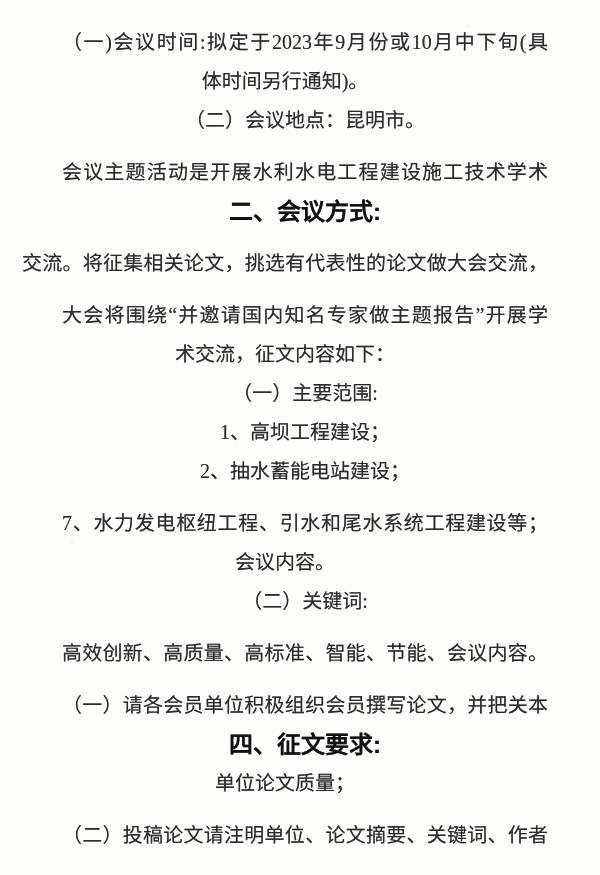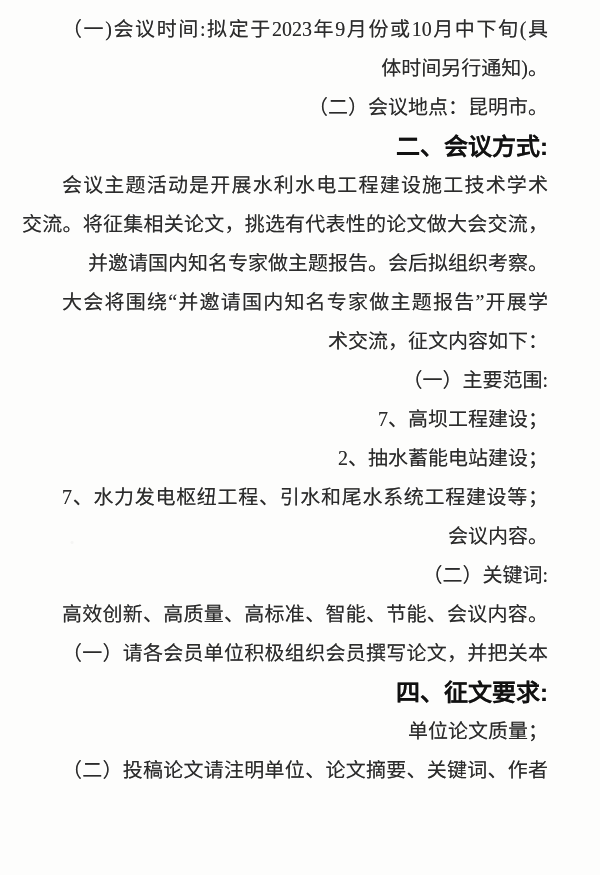--- a/index.html
+++ b/index.html
@@ -25,55 +25,55 @@
     font-family: "Liberation Serif", "DejaVu Serif", serif;
     color: #2b2b2b;
   }
   .line {
     height: 39px;
     line-height: 39px;
     font-size: 20px;
     letter-spacing: 0;
     white-space: normal;
     overflow: hidden;
-    text-align: right;
+    text-align: center;
     word-break: keep-all;
     text-shadow: 0 0 0.5px rgba(45,45,45,0.55);
   }
   .line.indent {
     text-indent: 40px;
   }
   .line.justify {
     text-align: justify;
     text-align-last: justify;
+    margin-top: 13px;
   }
   .line.heading {
     font-family: "Liberation Sans", "DejaVu Sans", sans-serif;
     font-weight: 700;
     font-size: 24px;
     color: #111111;
     text-shadow: 0 0 0.6px rgba(10,10,10,0.6);
   }
 </style>
 </head>
 <body style="background: rgb(253, 253, 252);">
 
 <div class="page">
   <div id="flow" style="color: rgb(43, 43, 43);">
       <div class="line body indent justify">（一)会议时间:拟定于2023年9月份或10月中下旬(具</div>
       <div class="line body">体时间另行通知)。</div>
       <div class="line body indent">（二）会议地点：昆明市。</div>
+      <div class="line body indent justify">会议主题活动是开展水利水电工程建设施工技术学术</div>
       <div class="line heading indent">二、会议方式:</div>
-      <div class="line body indent justify">会议主题活动是开展水利水电工程建设施工技术学术</div>
       <div class="line body justify">交流。将征集相关论文，挑选有代表性的论文做大会交流，</div>
-      <div class="line body">并邀请国内知名专家做主题报告。会后拟组织考察。</div>
       <div class="line body indent justify">大会将围绕“并邀请国内知名专家做主题报告”开展学</div>
       <div class="line body">术交流，征文内容如下：</div>
       <div class="line body indent">（一）主要范围:</div>
-      <div class="line body indent">7、高坝工程建设；</div>
+      <div class="line body indent">1、高坝工程建设；</div>
       <div class="line body indent">2、抽水蓄能电站建设；</div>
       <div class="line body indent justify">7、水力发电枢纽工程、引水和尾水系统工程建设等；</div>
       <div class="line body">会议内容。</div>
       <div class="line body indent">（二）关键词:</div>
       <div class="line body indent justify">高效创新、高质量、高标准、智能、节能、会议内容。</div>
       <div class="line body indent justify">（一）请各会员单位积极组织会员撰写论文，并把关本</div>
       <div class="line heading indent">四、征文要求:</div>
       <div class="line body">单位论文质量；</div>
       <div class="line body indent justify">（二）投稿论文请注明单位、论文摘要、关键词、作者</div>
     </div>

